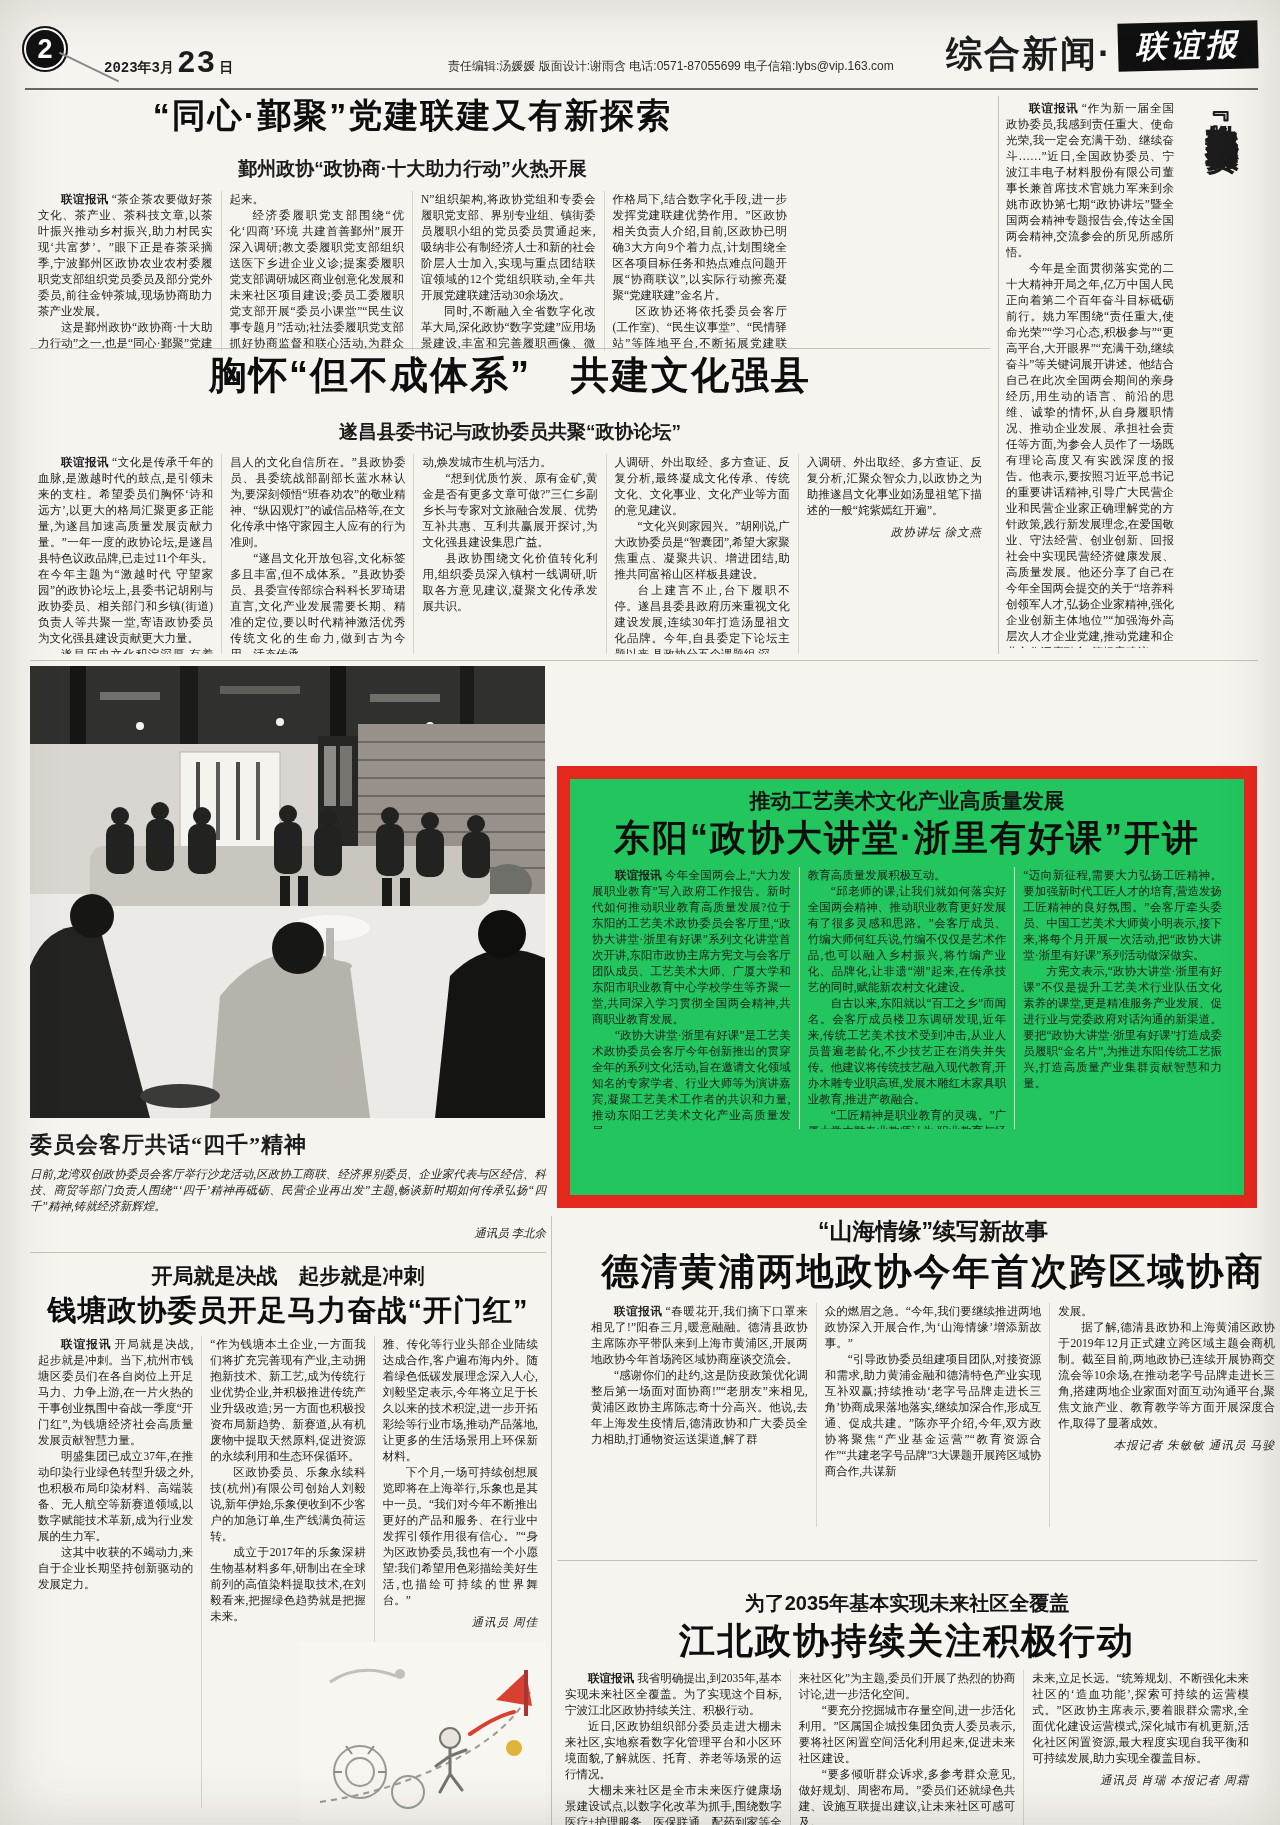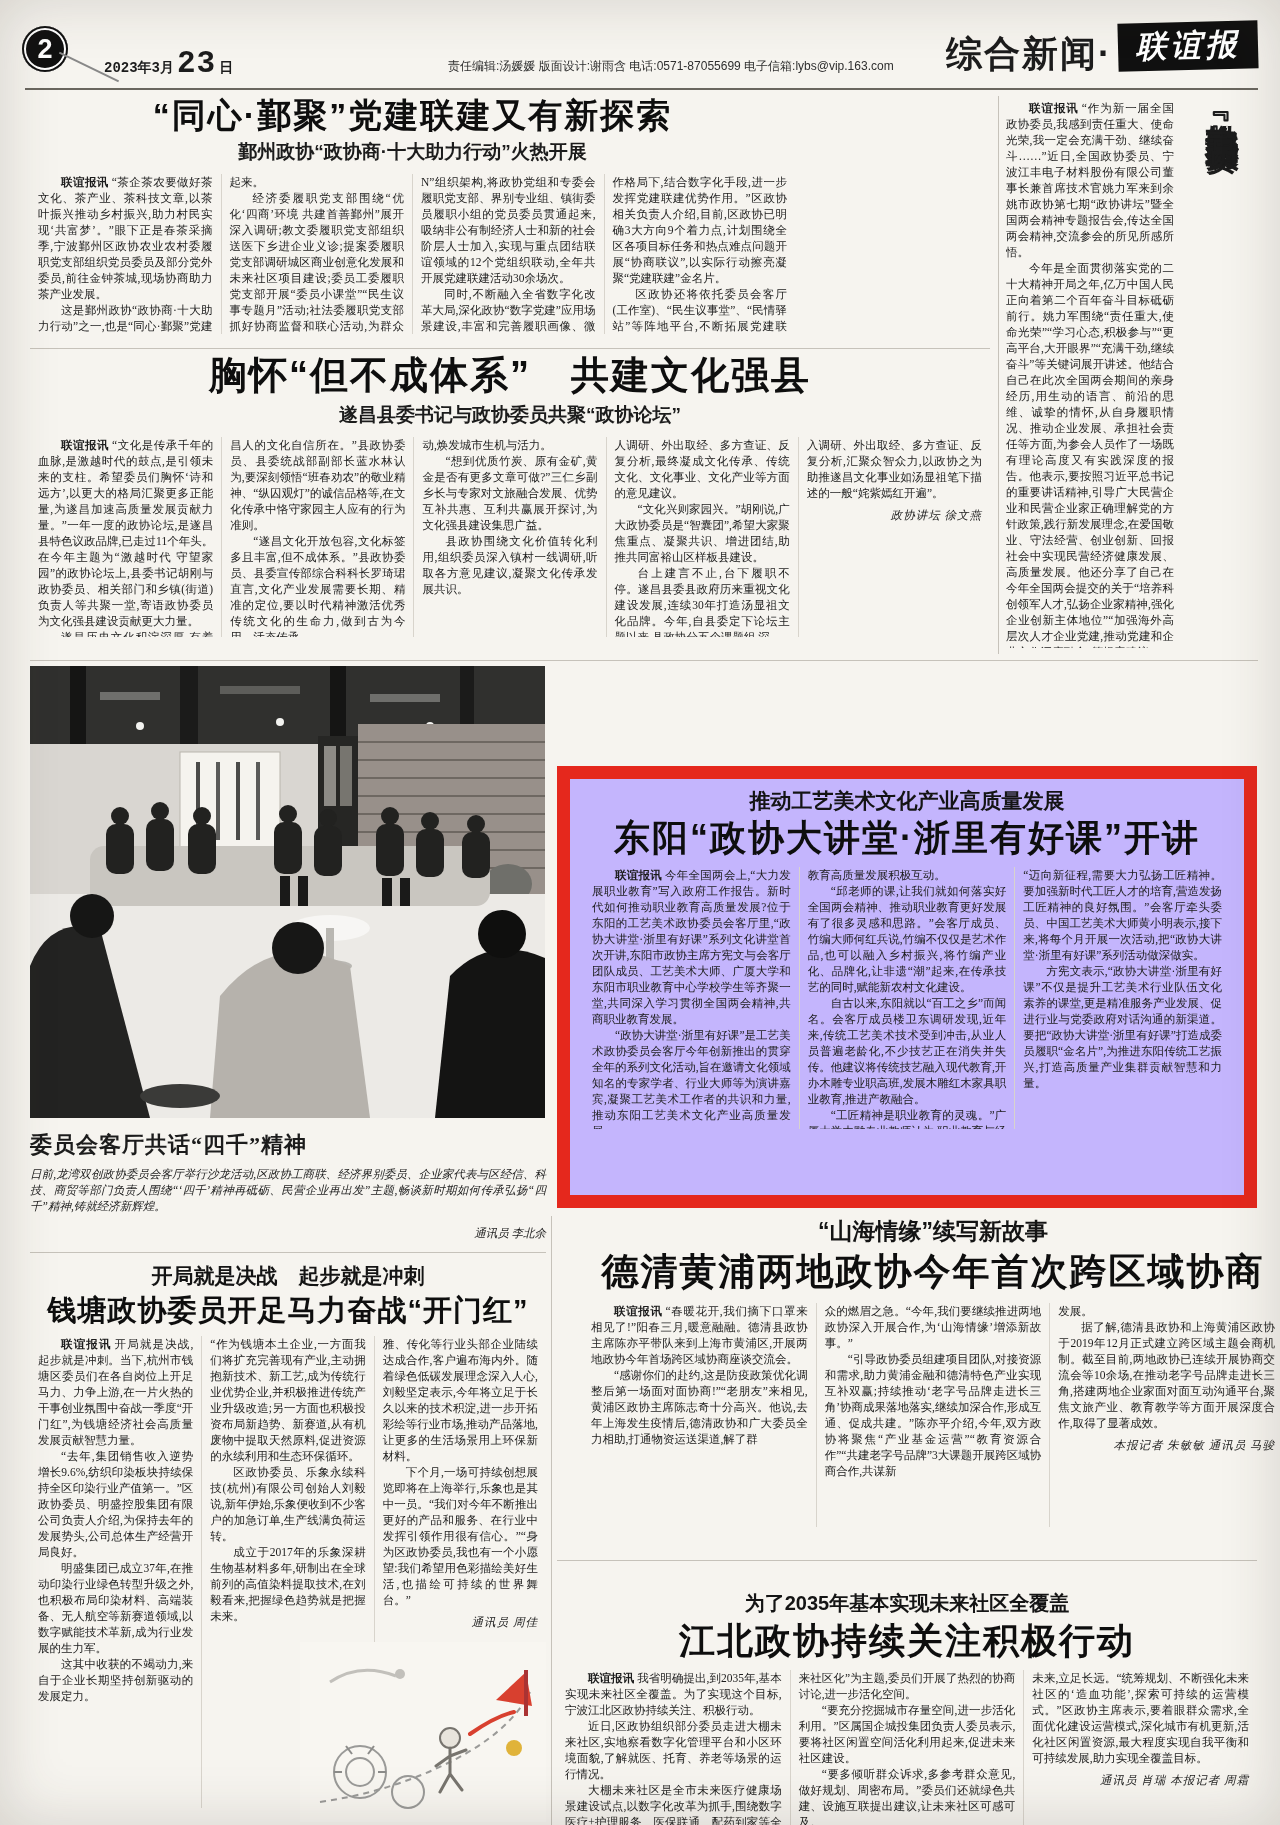--- a/index.html
+++ b/index.html
@@ -25,21 +25,21 @@
         display:flex;align-items:center;justify-content:center;font-size:31px;font-weight:900;
         letter-spacing:4px;transform:rotate(-1.5deg);font-family:"Liberation Serif",serif;font-style:italic;}
   .hr{position:absolute;background:#6a675f;height:2px;}
   .vr{position:absolute;background:#c6c2ba;width:1px;}
   .thinhr{position:absolute;background:#c6c2ba;height:1px;}
   
   .art{position:absolute;}
   .kicker{text-align:center;font-family:"Liberation Sans",sans-serif;font-weight:800;color:#141414;}
   .headline{text-align:center;font-family:"Liberation Sans",sans-serif;font-weight:900;
         color:#0e0e0e;letter-spacing:2px;line-height:1.15;}
-  .subhead{text-align:center;font-family:"Liberation Sans",sans-serif;font-weight:800;margin-top:4px;}
+  .subhead{text-align:center;font-family:"Liberation Sans",sans-serif;font-weight:800;margin-top:21px;}
   .cols{display:flex;margin-top:9px;overflow:hidden;}
   .col{flex:1;padding:0 8px;font-size:11.5px;line-height:16px;text-align:justify;overflow:hidden;}
   .col + .col{border-left:1px solid #d8d4cc;}
   .col p{margin:0;text-indent:2em;}
   .col p.cont{text-indent:0;}
   .lede-label{font-weight:bold;font-family:"Liberation Sans",sans-serif;margin-right:3px;}
   .byline{text-align:right;font-size:11.5px;margin-top:6px;letter-spacing:1px;font-style:italic;}
   
   .art-tongxin{left:30px;top:96px;width:765px;}
   .art-tongxin .headline{font-size:34px;}
@@ -56,21 +56,21 @@
         writing-mode:vertical-rl;text-orientation:upright;font-family:"Liberation Sans",sans-serif;
         font-weight:900;font-size:33px;letter-spacing:1px;line-height:72px;}
   .photo{position:absolute;left:30px;top:666px;width:515px;height:452px;background:#777;}
   .cap-title{position:absolute;left:30px;top:1130px;font-size:22px;font-weight:900;
         font-family:"Liberation Serif",serif;letter-spacing:1px;}
   .cap-text{position:absolute;left:30px;top:1166px;width:516px;font-size:11.5px;line-height:16px;
         text-align:justify;font-style:italic;}
   .cap-credit{position:absolute;left:30px;top:1226px;width:516px;text-align:right;
         font-size:11.5px;font-style:italic;}
   .redbox{position:absolute;left:557px;top:766px;width:700px;height:442px;
-        border:13px solid #e5281d;background:#c4b5fd;box-sizing:border-box;padding:8px 14px;}
+        border:13px solid #e5281d;background:#22c55e;box-sizing:border-box;padding:8px 14px;}
   .redbox .kicker{font-size:21px;}
   .redbox .headline{font-size:36px;margin-top:2px;}
   .redbox .cols{height:262px;}
   .art-deqing{left:583px;top:1216px;width:700px;}
   .art-deqing .kicker{font-size:23px;}
   .art-deqing .headline{font-size:37px;margin-top:4px;}
   .art-deqing .cols{height:224px;}
   .art-jiangbei{left:557px;top:1566px;width:700px;}
   .art-jiangbei .kicker{font-size:20px;margin-top:24px;}
   .art-jiangbei .headline{font-size:36px;margin-top:3px;}
@@ -340,21 +340,20 @@
     </div>
   </section>
 
   <section class="art art-qiantang">
     <div class="kicker">开局就是决战　起步就是冲刺</div>
     <div class="headline">钱塘政协委员开足马力奋战“开门红”</div>
     <div class="cols">
       <div class="col">
         <p class="first"><b class="lede-label">联谊报讯</b><span>开局就是决战,起步就是冲刺。当下,杭州市钱塘区委员们在各自岗位上开足马力、力争上游,在一片火热的干事创业氛围中奋战一季度“开门红”,为钱塘经济社会高质量发展贡献智慧力量。</span></p>
         <div>
-            <p>“去年,集团销售收入逆势增长9.6%,纺织印染板块持续保持全区印染行业产值第一。”区政协委员、明盛控股集团有限公司负责人介绍,为保持去年的发展势头,公司总体生产经营开局良好。</p>
             <p>明盛集团已成立37年,在推动印染行业绿色转型升级之外,也积极布局印染材料、高端装备、无人航空等新赛道领域,以数字赋能技术革新,成为行业发展的生力军。</p>
             <p>这其中收获的不竭动力,来自于企业长期坚持创新驱动的发展定力。</p>
           </div>
       </div>
       <div class="col">
           <p class="cont">“作为钱塘本土企业,一方面我们将扩充完善现有产业,主动拥抱新技术、新工艺,成为传统行业优势企业,并积极推进传统产业升级改造;另一方面也积极投资布局新趋势、新赛道,从有机废物中提取天然原料,促进资源的永续利用和生态环保循环。</p>
           <p>区政协委员、乐象永续科技(杭州)有限公司创始人刘毅说,新年伊始,乐象便收到不少客户的加急订单,生产线满负荷运转。</p>
           <p>成立于2017年的乐象深耕生物基材料多年,研制出在全球前列的高值染料提取技术,在刘毅看来,把握绿色趋势就是把握未来。</p>
         </div>
       <div class="col">

